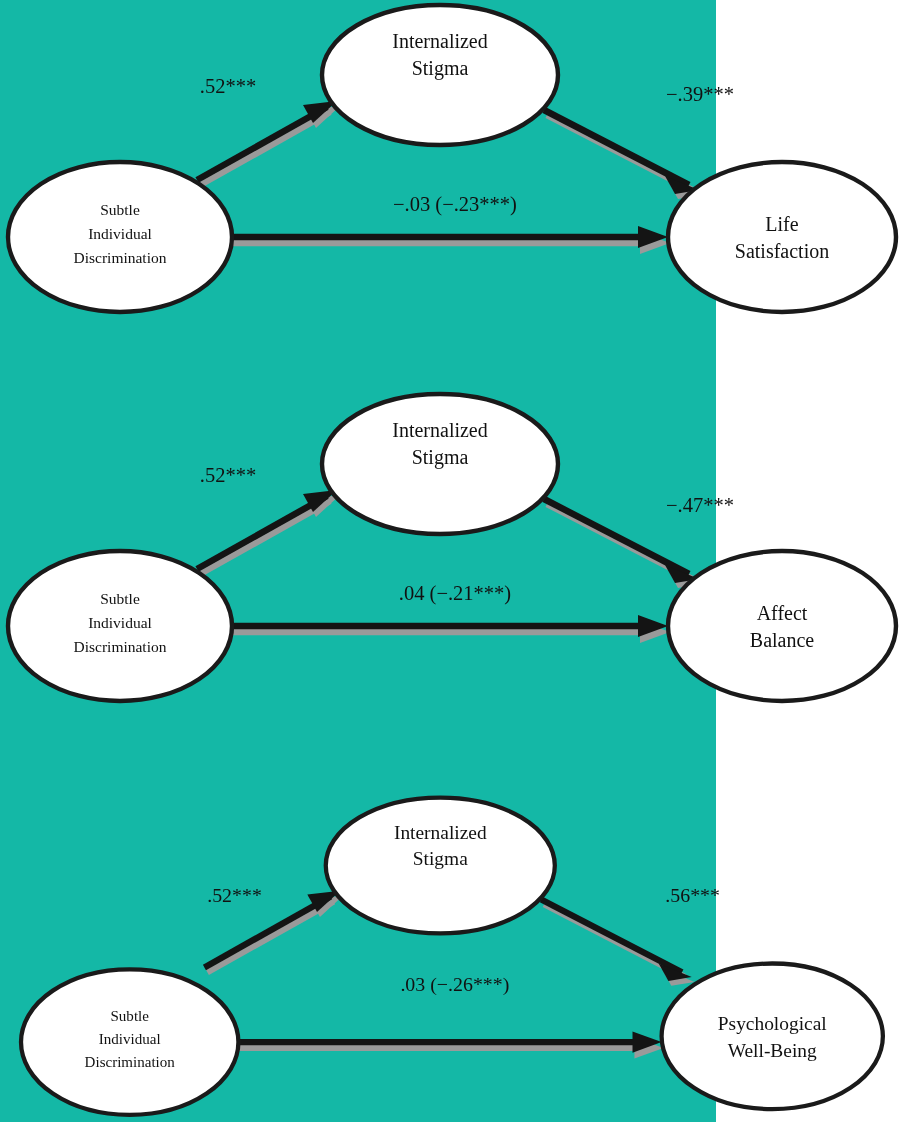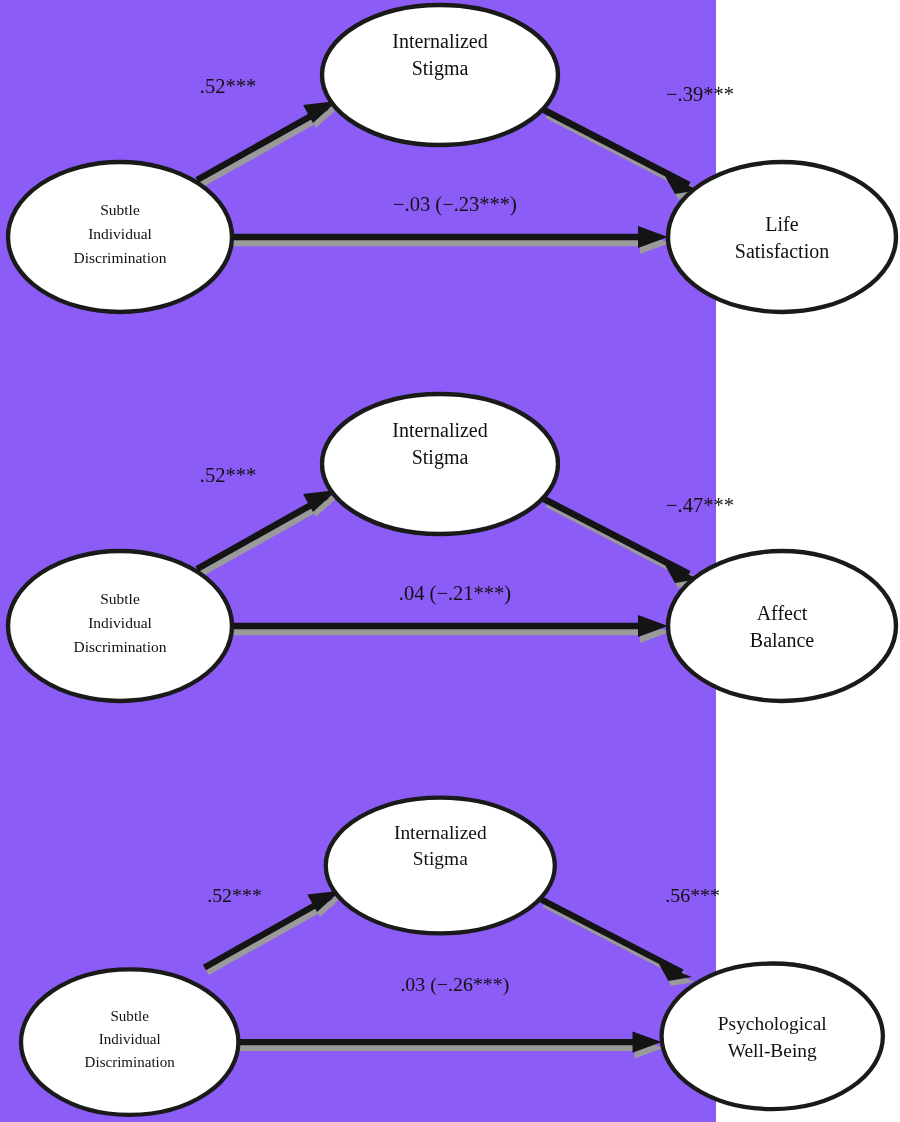--- a/index.html
+++ b/index.html
@@ -12,21 +12,21 @@
     width: 900px;
     height: 1122px;
     font-family: "Liberation Serif", "DejaVu Serif", serif;
     color: #000000;
     overflow: hidden;
   }
   .figure {
     position: relative;
     width: 716px;
     height: 1122px;
-    background: #8b5cf6;
+    background: #14b8a6;
   }
   .panel {
     position: absolute;
     left: 0;
     width: 900px;
     height: 330px;
   }
   #panel-1 { top: 0px; }
   #panel-2 { top: 382px; }
   #panel-3 { top: 782px; }

